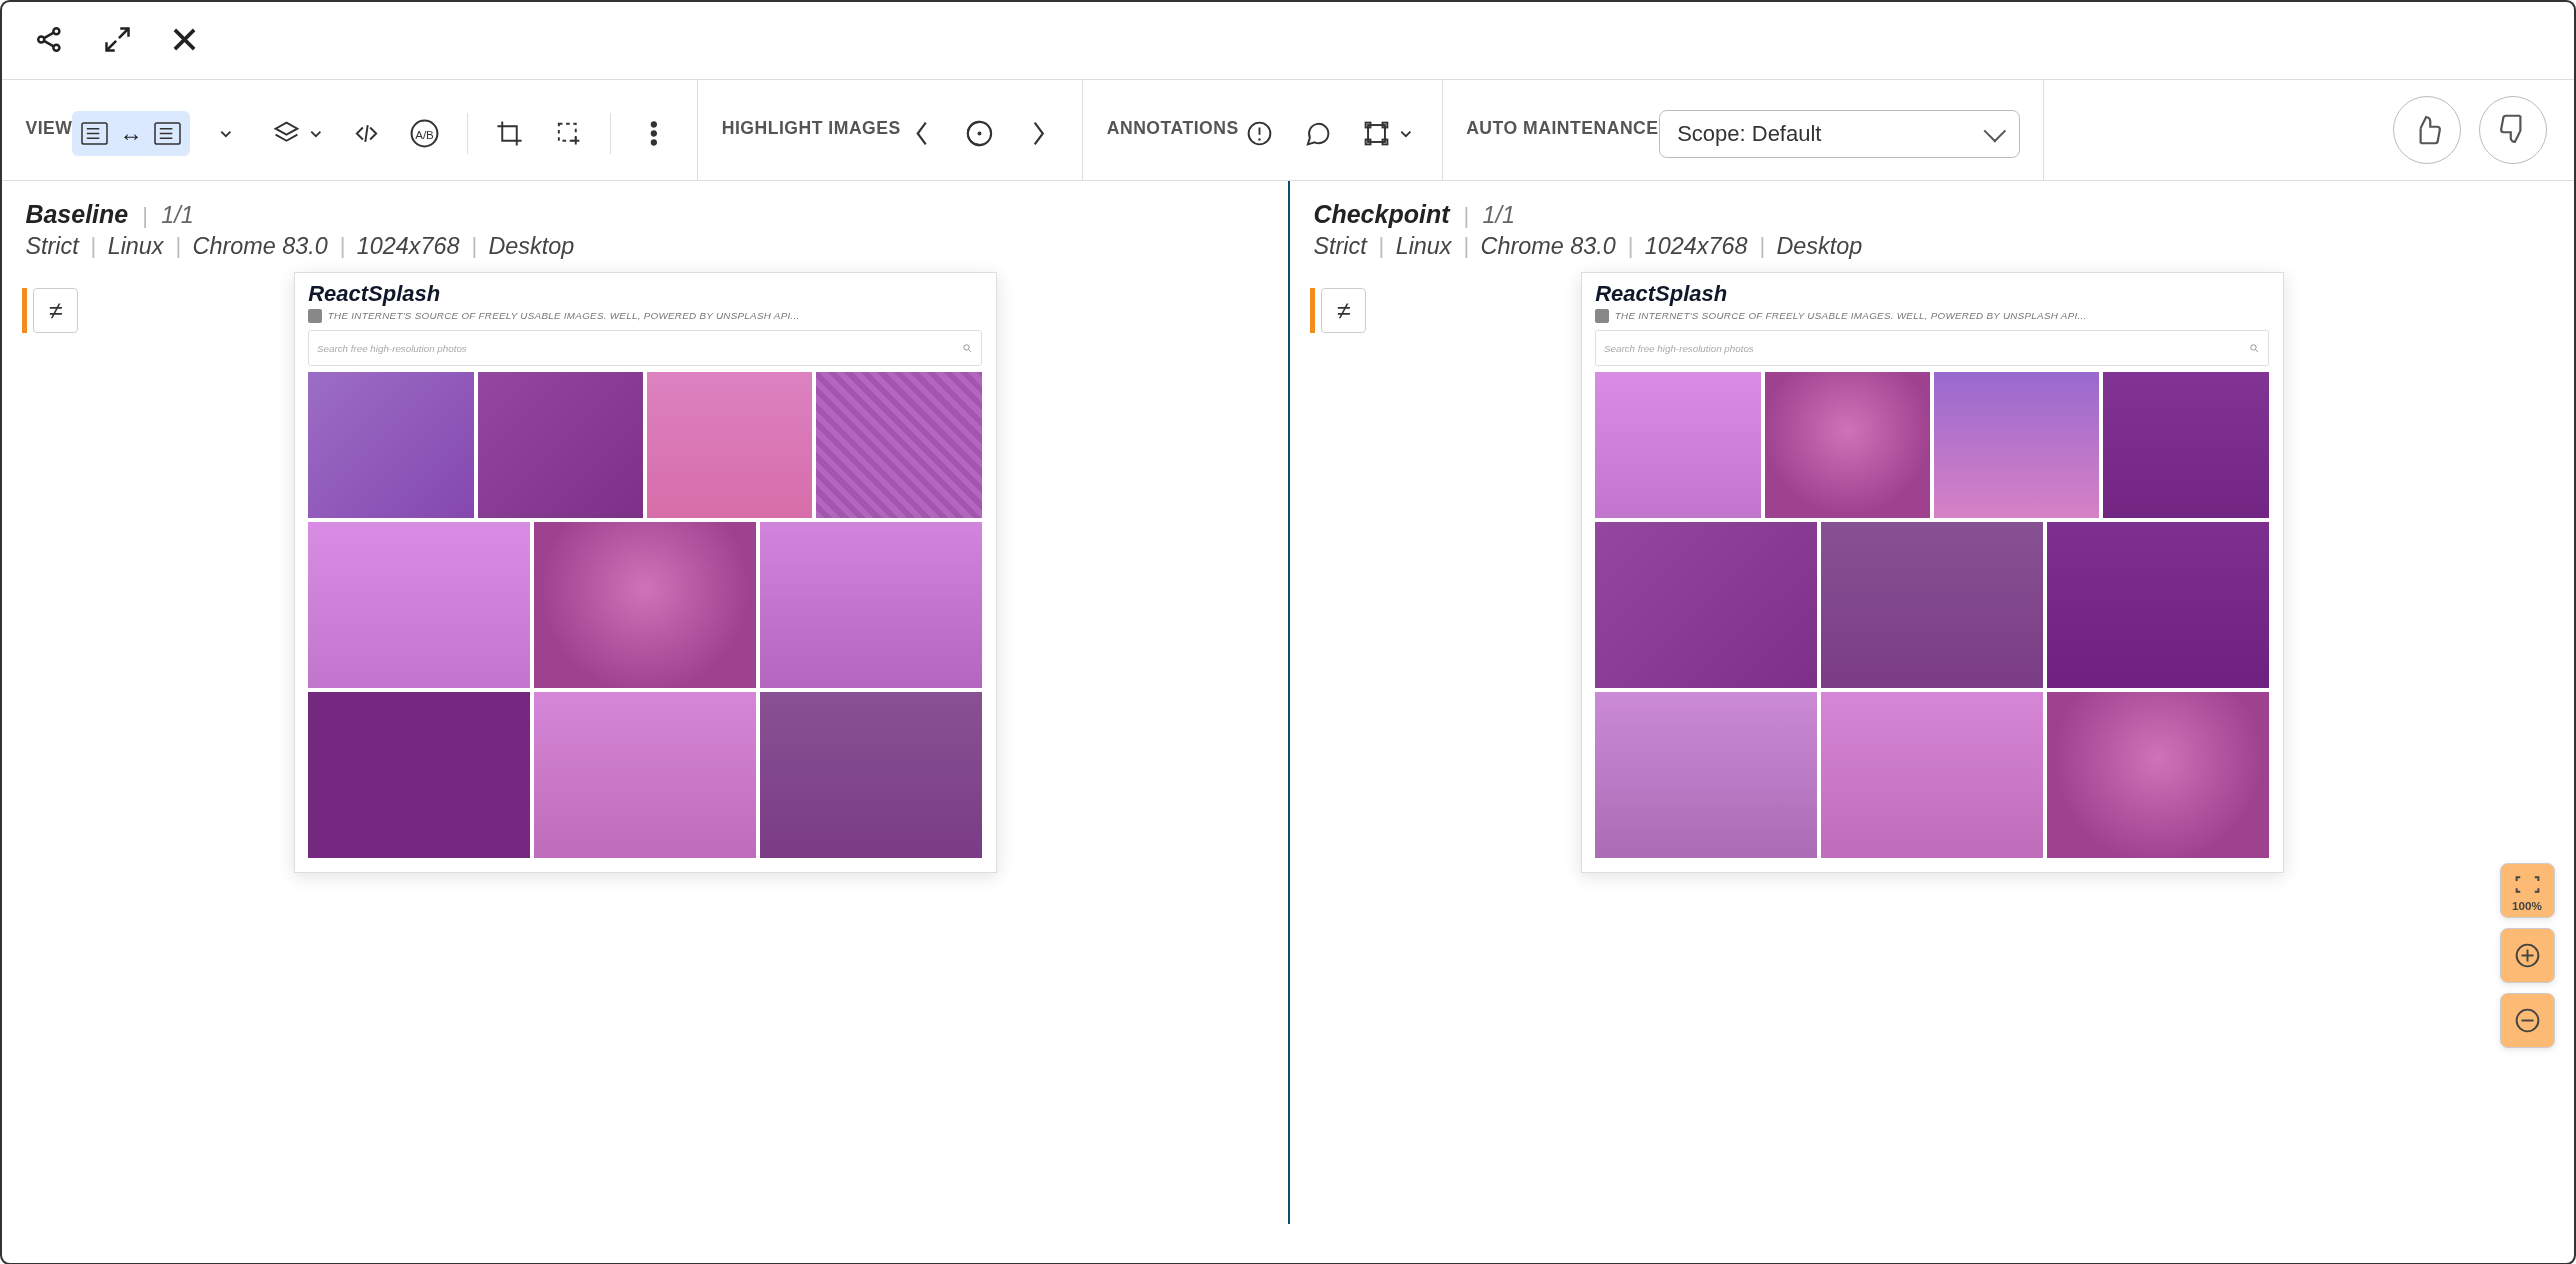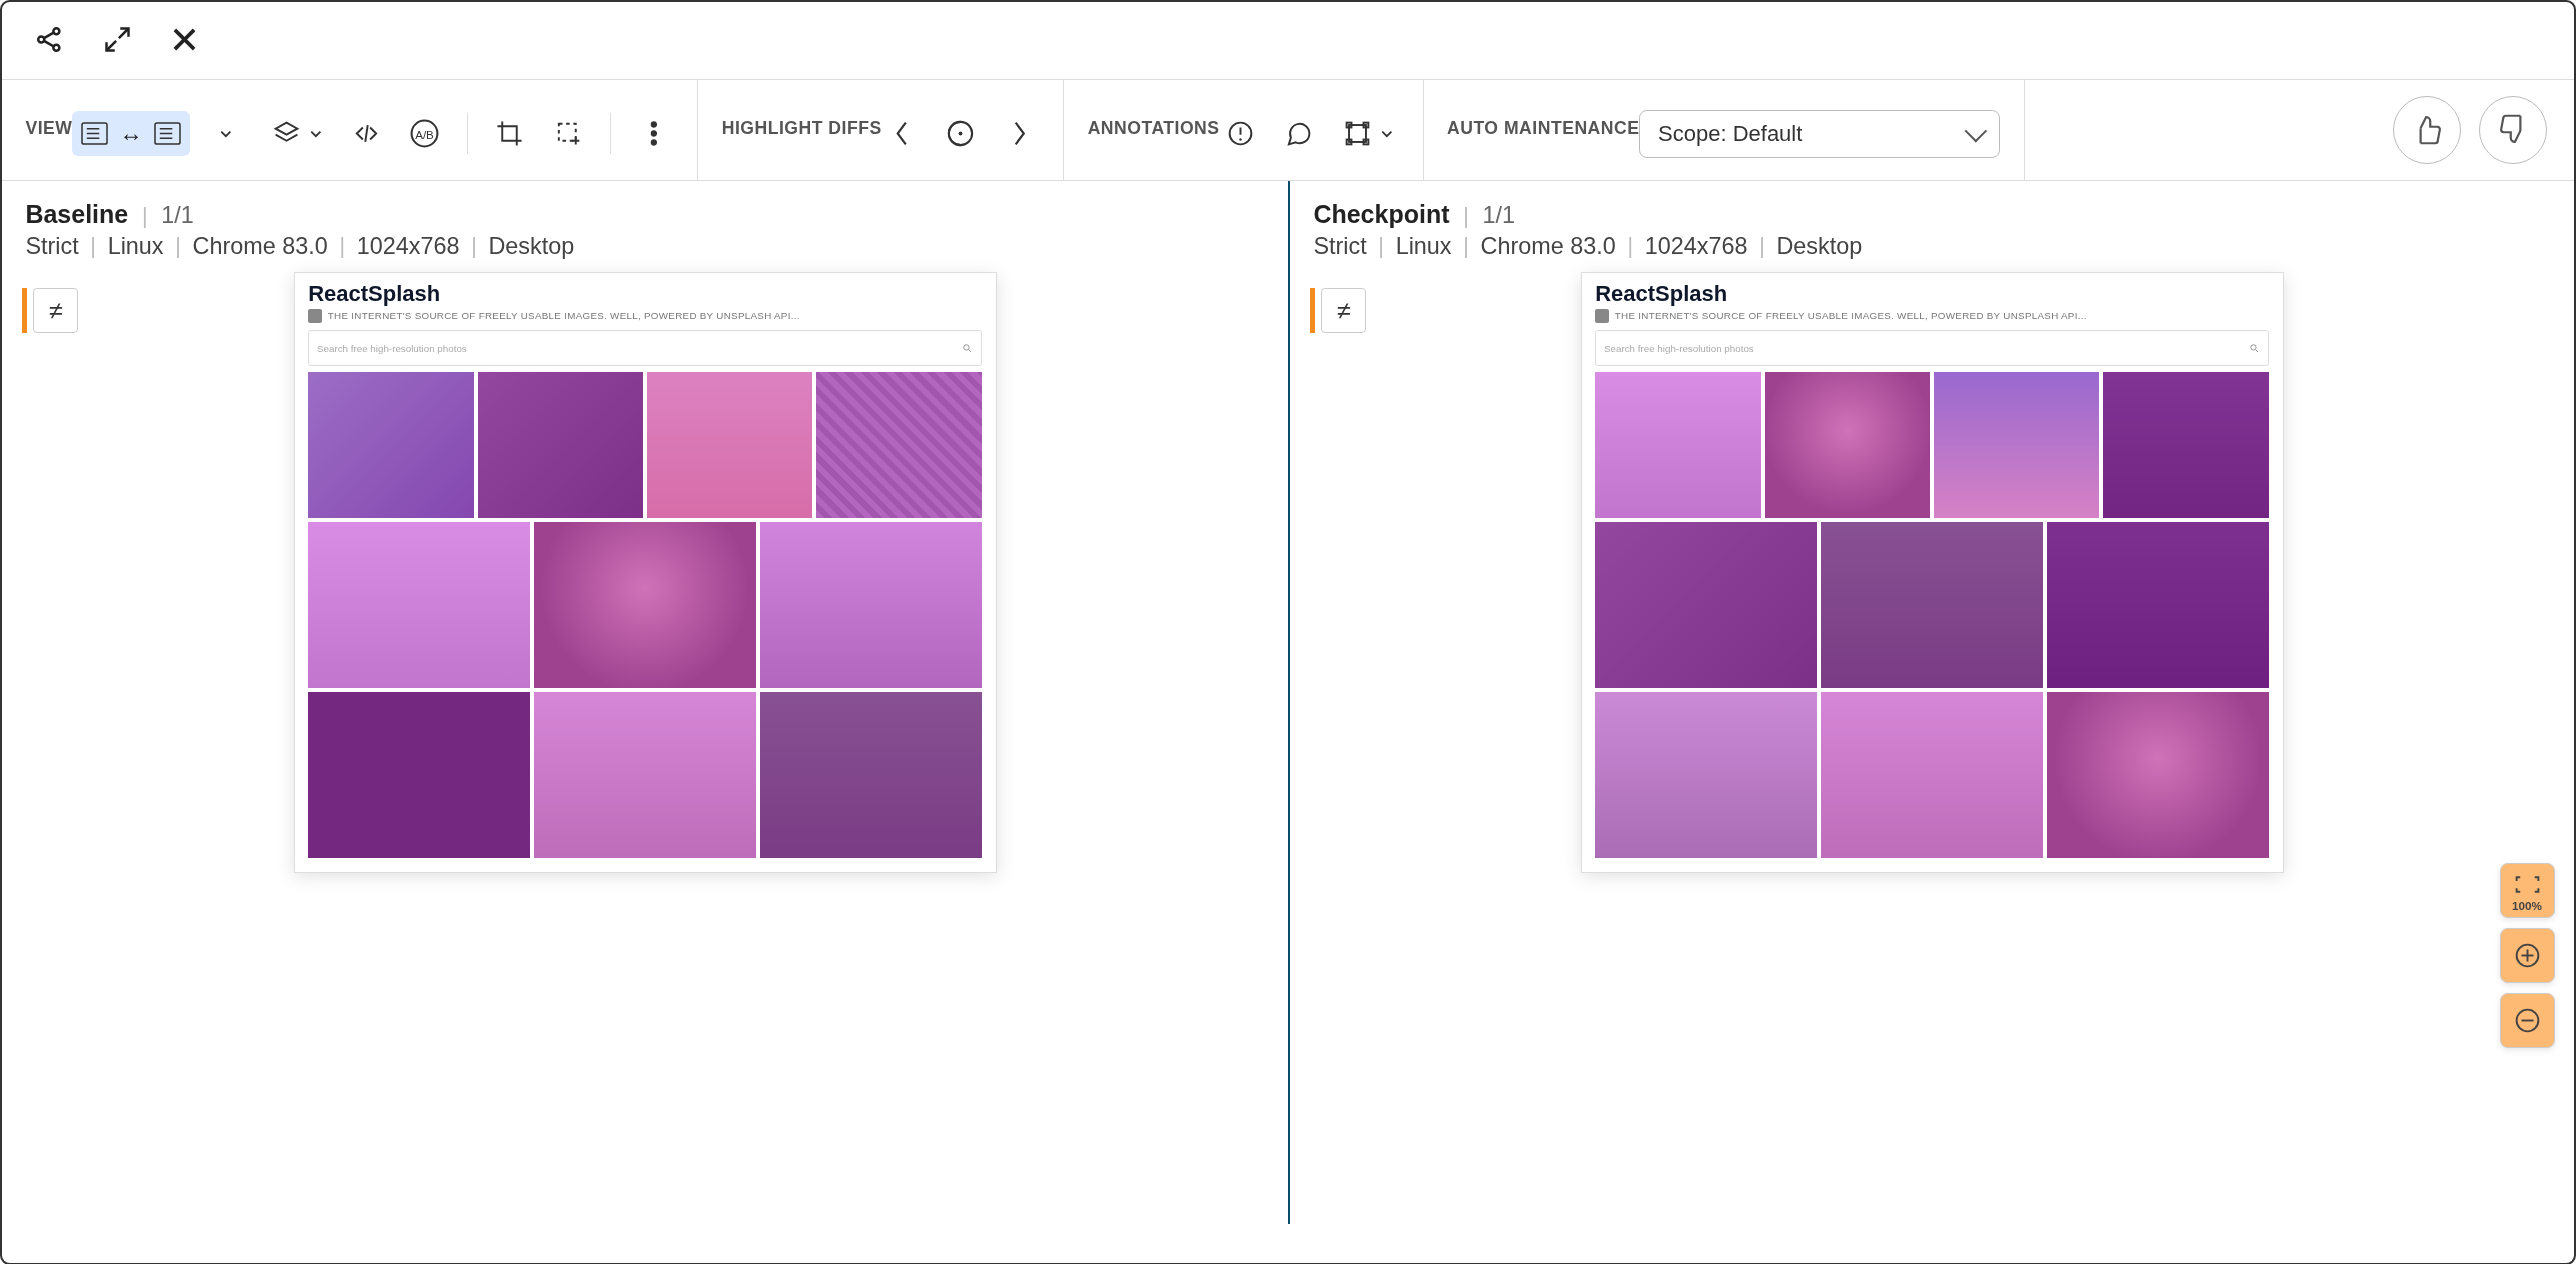--- a/index.html
+++ b/index.html
@@ -126,20 +126,21 @@
   
   .compare {
     display: flex;
     height: calc(100% - 101px - 117px);
     position: relative;
   }
   .pane {
     width: 50%;
     padding: 19.5px 23.4px;
     position: relative;
+    font-style: italic;
   }
   .pane + .pane { border-left: 2px solid #0c4a6e; }
 
   .pane-title-row { display:flex; align-items:baseline; gap:13.7px; margin-bottom:3.9px; }
   .pane-title { font-size: 25px; font-weight: 700; }
   .pane-idx   { font-size: 23.4px; color:#666; }
   .sep { color:#bbb; font-size: 21.5px; }
   .meta-row { font-size: 23.4px; color:#444; display:flex; gap:11.7px; align-items:center; margin-bottom: 9.8px;}
   .meta-row .sep { font-size: 21.5px; }
 
@@ -336,21 +337,21 @@
           <svg width="7.8" height="27" viewBox="0 0 6 24">
               <circle cx="3" cy="4" r="2" fill="#333"></circle>
               <circle cx="3" cy="12" r="2" fill="#333"></circle>
               <circle cx="3" cy="20" r="2" fill="#333"></circle>
             </svg>
         </button>
       </div>
     </div>
 
     <div class="tool-section" style="min-width:254px">
-      <div class="tool-label">HIGHLIGHT DIFFS</div>
+      <div class="tool-label">HIGHLIGHT IMAGES</div>
       <div class="tool-row">
         <button class="tool-btn">
           <svg width="21.5" height="27" viewBox="0 0 12 20">
               <polyline points="9 2 3 10 9 18"></polyline>
             </svg>
         </button>
         <button class="tool-btn">
           <svg width="31" height="31" viewBox="0 0 24 24">
               <circle cx="12" cy="12" r="9"></circle>
               <path d="M12 3a9 9 0 0 0 0 18"></path>

